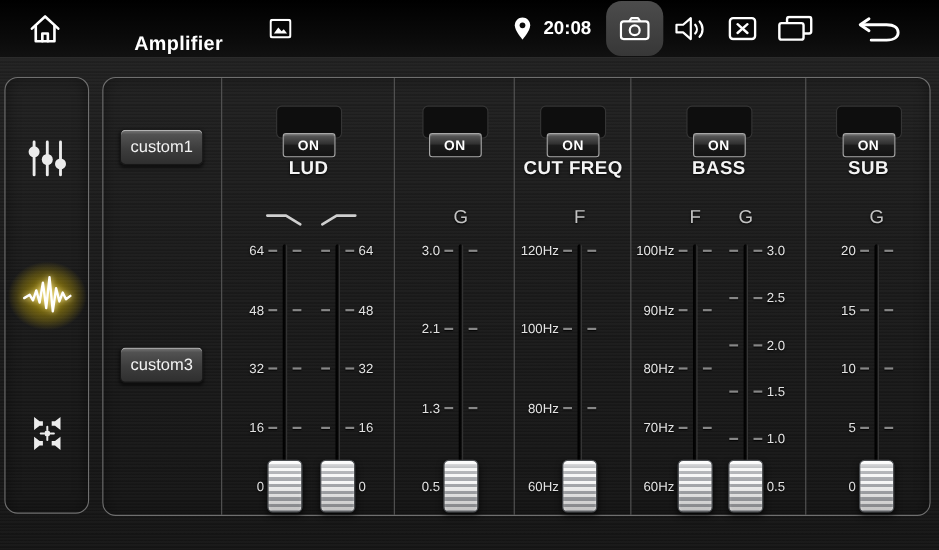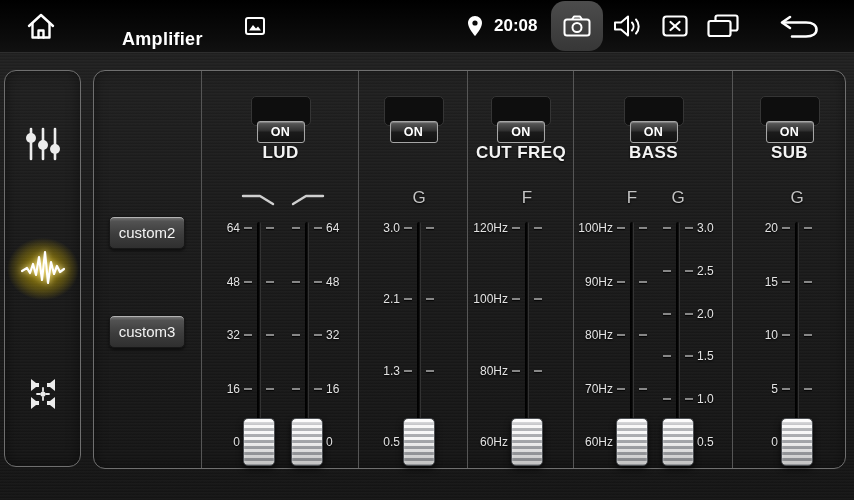--- a/index.html
+++ b/index.html
@@ -180,21 +180,21 @@
             <path d="M19 12 V15"></path>
             <path d="M19 21 V24"></path>
         </g>
       </svg>
     </div>
   </aside>
 
   <main class="mainpanel">
 
     <section class="col" style="left:0;width:107px;">
-      <button class="pbtn" style="top:145px;">custom2</button>
+      <button class="pbtn" style="top:46px;">custom1</button>
       <button class="pbtn" style="top:244px;">custom3</button>
     </section>
 
     <section class="col bl" style="left:107px;width:157px;">
       <div class="onframe">
         <span class="onface">ON</span>
       </div>
       <div class="coltitle">LUD</div>
       <svg class="curveicon" style="left:39px;" width="36" height="14" viewBox="0 0 36 14">
         <polyline points="2,4 19,4 32,12" fill="none" stroke="#cfcfcf" stroke-width="2.4" stroke-linecap="round" stroke-linejoin="round"></polyline>

